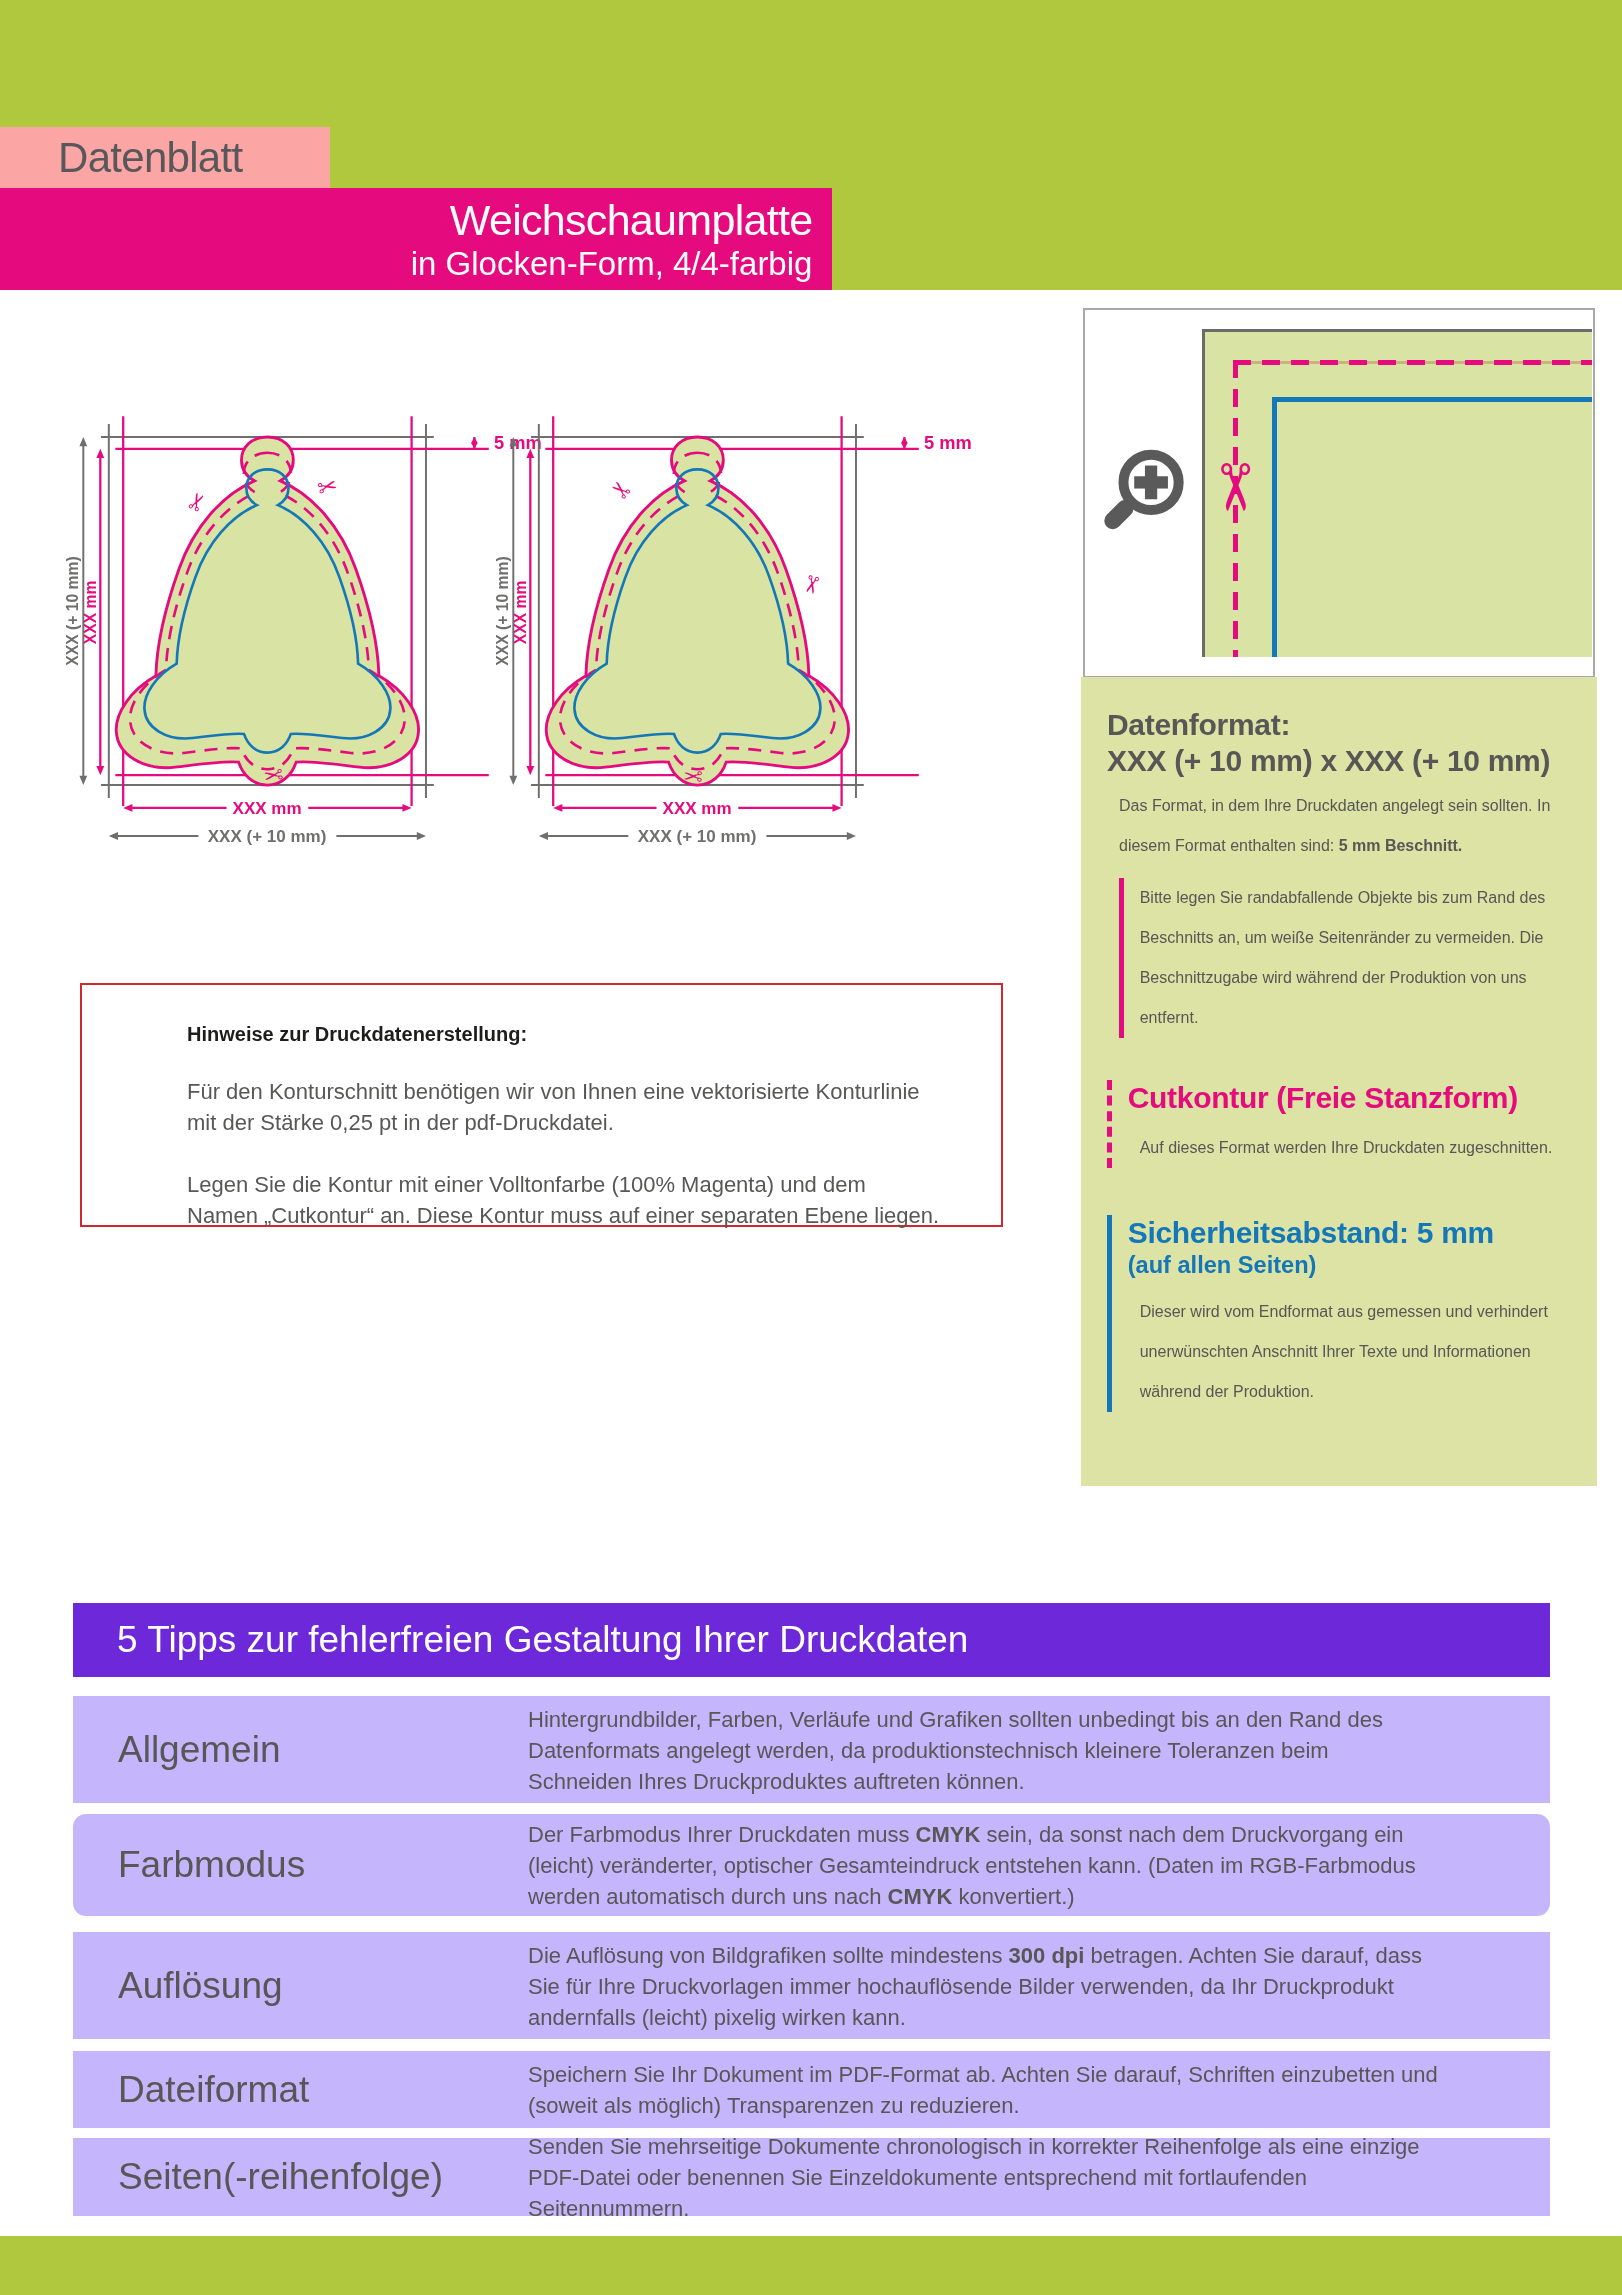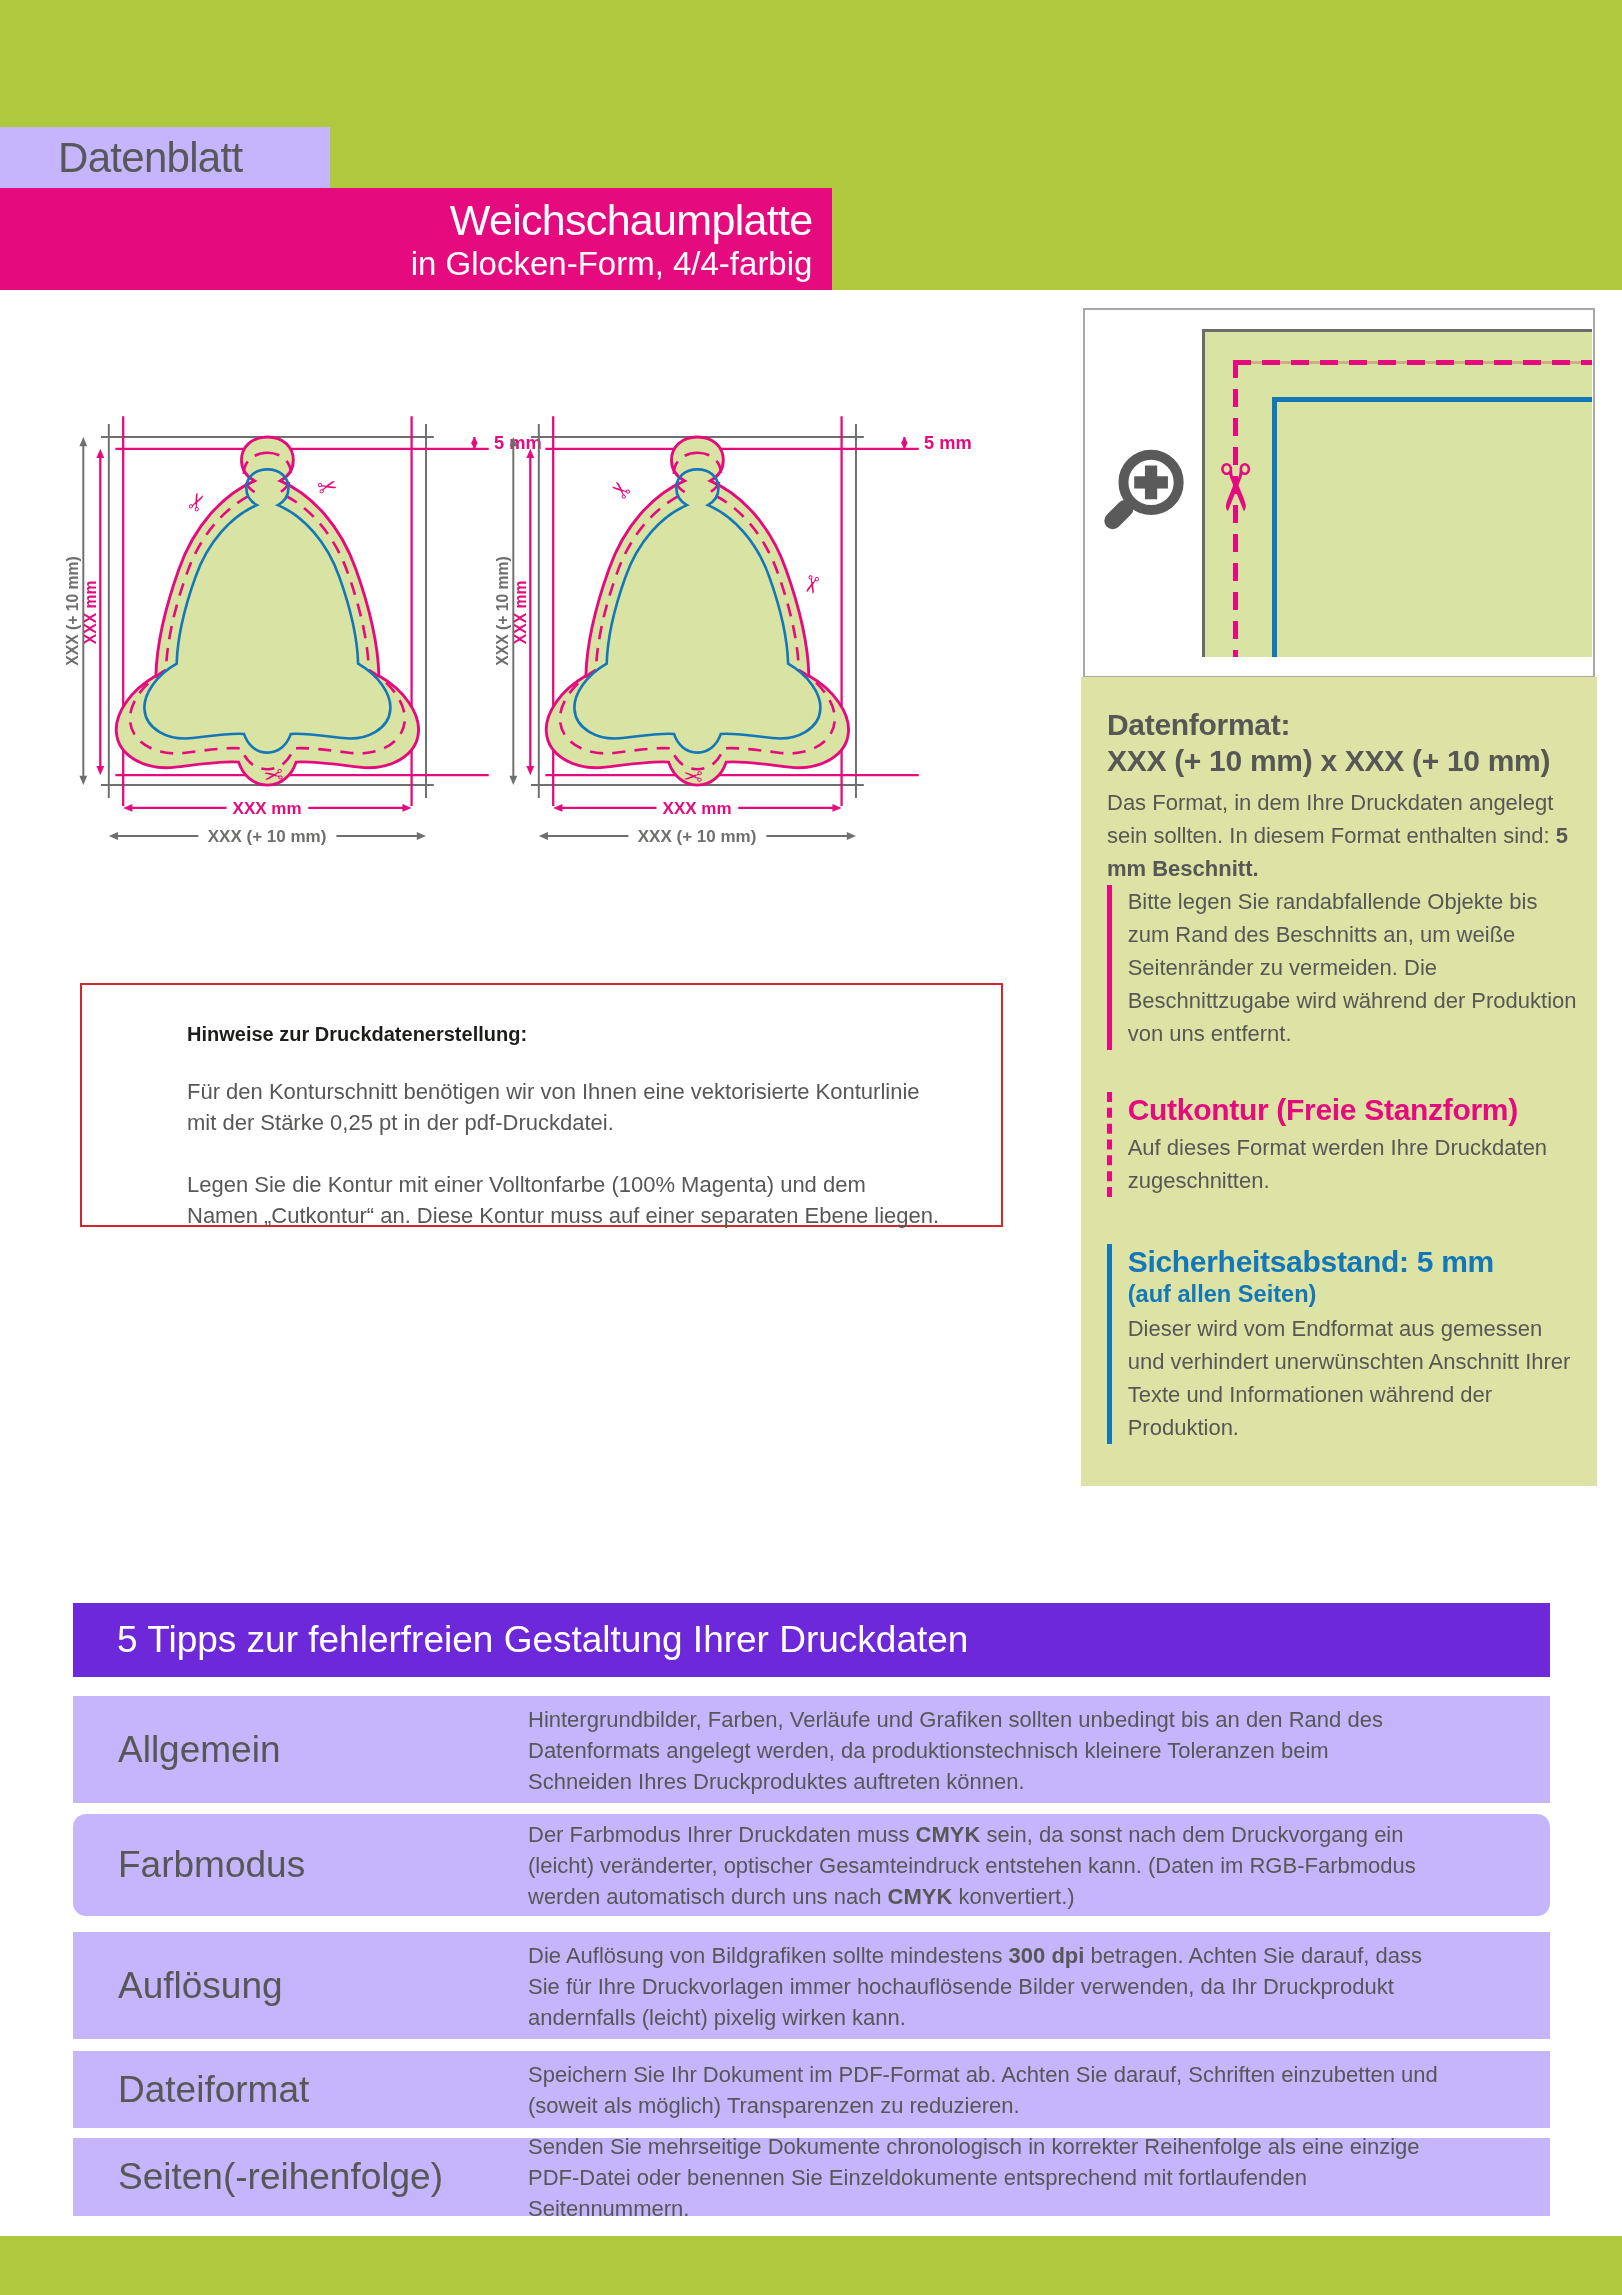--- a/index.html
+++ b/index.html
@@ -4,21 +4,21 @@
 <style>
   html,body{margin:0;padding:0;}
   body{
     width:1623px;height:2295px;position:relative;background:#ffffff;
     font-family:"Liberation Sans","DejaVu Sans",sans-serif;
     -webkit-font-smoothing:antialiased;
   }
   .abs{position:absolute;}
   
   .green-band{left:0;top:0;width:1623px;height:290px;background:#b0c83d;}
-  .datenblatt-box{left:0;top:127px;width:330px;height:61px;background:#c4b5fd;}
+  .datenblatt-box{left:0;top:127px;width:330px;height:61px;background:#fca5a5;}
   .datenblatt-box span{position:absolute;left:58px;top:0;line-height:61px;font-size:42px;color:#58585a;letter-spacing:-0.7px;}
   .pink-banner{left:0;top:188px;width:832px;height:102px;background:#e50b7e;color:#fff;
     display:flex;flex-direction:column;align-items:flex-end;justify-content:center;padding-right:19.6px;box-sizing:border-box;}
   .pink-banner .t1{font-size:43px;line-height:48px;letter-spacing:-0.7px;}
   .pink-banner .t2{font-size:33px;line-height:39px;}
 
   
   .diagram{top:373px;width:497px;height:497px;}
   .diagram svg{display:block;width:497px;height:497px;}
   .dim-gray{stroke:#6f6f6e;stroke-width:3;fill:none;}
@@ -46,21 +46,21 @@
   .ill-blue-h{position:absolute;left:67px;top:65px;right:0;height:5.2px;background:#1377b8;}
   .ill-blue-v{position:absolute;left:67px;top:65px;width:5.2px;bottom:0;background:#1377b8;}
   .ill-scissors{position:absolute;left:2px;top:118px;font-size:65px;color:#e50b7e;
     font-family:"DejaVu Sans",sans-serif;transform:rotate(90deg);}
   .mag-icon{position:absolute;left:17px;top:131px;width:92px;height:92px;}
 
   
   .info-panel{left:1081px;top:677px;width:516px;height:809px;background:#dce3a4;box-sizing:border-box;
     padding:30px 17px 0 26px;color:#575756;}
   .info-panel .hd{font-size:30px;font-weight:700;line-height:36px;color:#575756;letter-spacing:-0.3px;}
-  .info-panel p{margin:0;font-size:22px;line-height:33px;}
+  .info-panel p{margin:12px;font-size:16px;line-height:40px;}
   .info-panel .body1{margin-top:6.5px;}
   .note-bleed{margin-top:27.5px;border-left:5.2px solid #e50b7e;padding-left:15.7px;}
   .sec-cut{margin-top:42px;border-left:5.2px dashed #e50b7e;padding-left:15.7px;}
   .sec-cut .hd{color:#e50b7e;margin-bottom:3.9px;}
   .sec-safe{margin-top:47px;border-left:5.2px solid #1377b8;padding-left:15.7px;}
   .sec-safe .hd{color:#1377b8;}
   .sec-safe .sub{color:#1377b8;font-size:23.6px;line-height:29px;font-weight:700;margin-bottom:2.6px;}
   .b{font-weight:700;}
 
   

